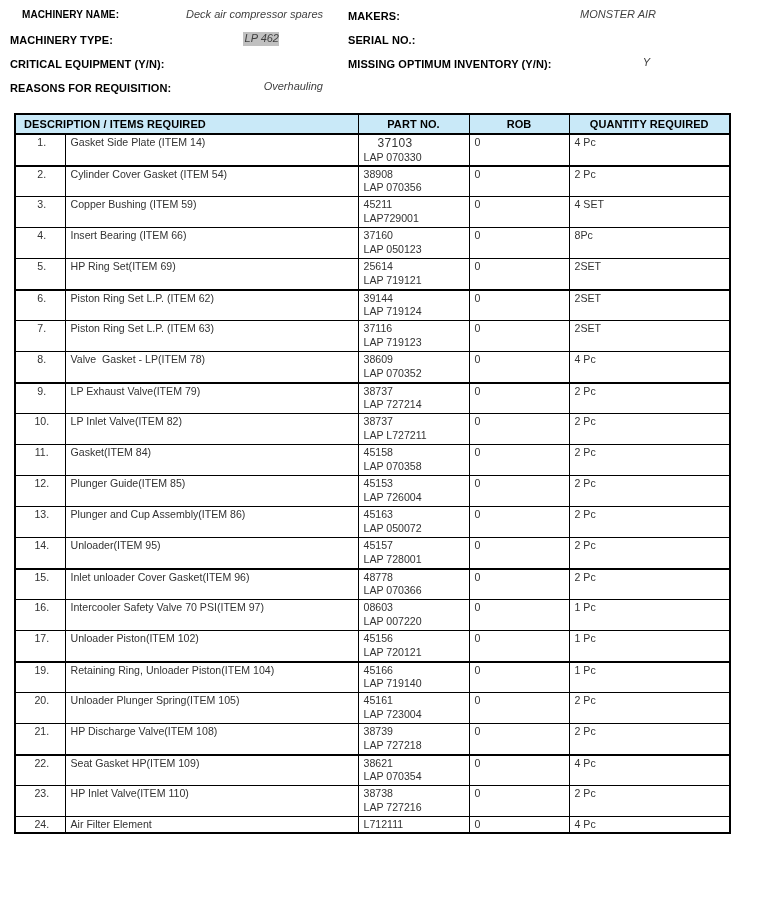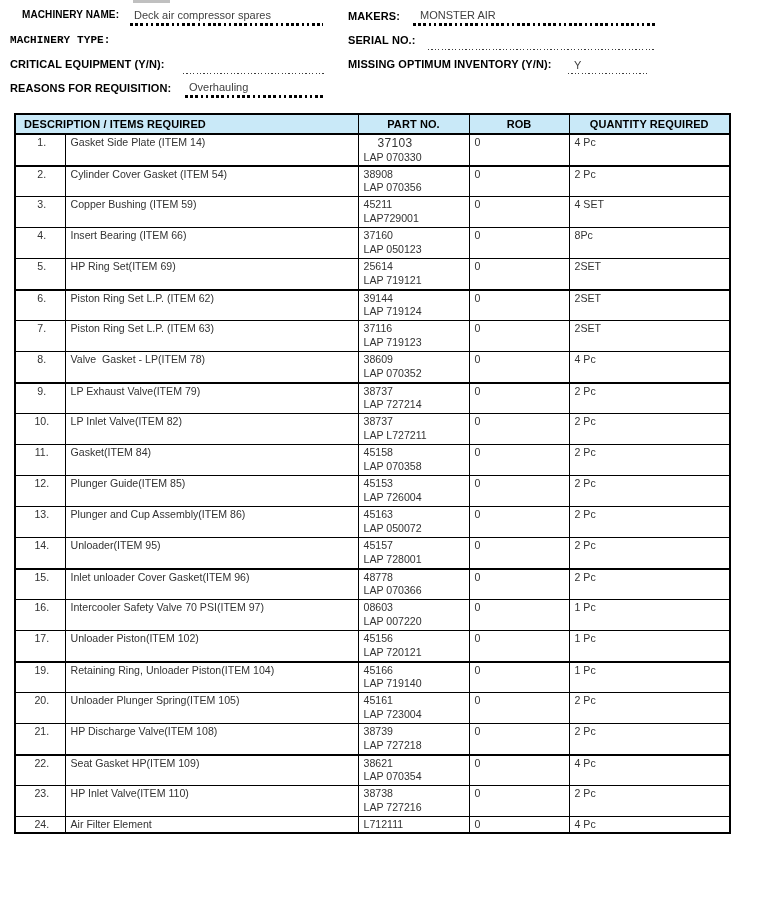--- a/index.html
+++ b/index.html
@@ -3,21 +3,21 @@
 <meta charset="utf-8">
 <style>
   html,body { margin:0; padding:0; background:#fff; }
   .page {
     position:relative; width:773px; height:902px; background:#fff;
     font-family:"Liberation Sans", sans-serif; color:#000; overflow:hidden;
   }
   
   .lbl { position:absolute; font-weight:bold; font-size:11px; white-space:nowrap; letter-spacing:0.1px; }
   .lbl.big { font-size:10px;padding-left:12px; }
-  .fill { position:absolute; display:flex; flex-direction:column; justify-content:flex-end; }
+  .fill { position:absolute; display:flex; flex-direction:row; justify-content:flex-end;font-style:italic; }
   .fill .val { font-size:11px; color:#3f3f3f; white-space:nowrap; padding:0 0 1px 4px; line-height:13px; }
   .dot-heavy { height:2.6px; background-image:repeating-linear-gradient(90deg,#000 0 2.6px, transparent 2.6px 5.2px); }
   .dot-fine  { height:1.2px; background-image:repeating-linear-gradient(90deg,#3c3c3c 0 1.2px, transparent 1.2px 3.4px); }
   .hl { background:#c0c0c0; align-self:flex-start; padding:0 5px 0 2px; }
   
   table.req {
     position:absolute; left:14px; top:113px; width:715px;
     border-collapse:collapse; table-layout:fixed; border:2px solid #000;
   }
   table.req th {
@@ -49,21 +49,21 @@
     <span class="val">Deck air compressor spares</span>
     <div class="dot-heavy"></div>
   </div>
 
   <span class="lbl" style="left:348px; top:10px;">MAKERS:</span>
   <div class="fill" style="left:413px; top:8px; width:243px; height:18px;">
     <span class="val" style="padding-left:7px;">MONSTER AIR</span>
     <div class="dot-heavy"></div>
   </div>
 
-  <span class="lbl" style="left:10px; top:34px;font-family:Liberation Mono, monospace;">MACHINERY TYPE:</span>
+  <span class="lbl" style="left:10px; top:34px;">MACHINERY TYPE:</span>
   <div class="fill" style="left:130px; top:32px; width:196px; height:18px;gap:47px;">
     <span class="val hl" style="margin-left:3px; padding-left:2px;">LP 462</span>
     <div class="dot-fine"></div>
   </div>
 
   <span class="lbl" style="left:348px; top:34px;text-align:center;">SERIAL NO.:</span>
   <div class="fill" style="left:428px; top:32px; width:228px; height:18px;">
     <span class="val"></span>
     <div class="dot-fine"></div>
   </div>

